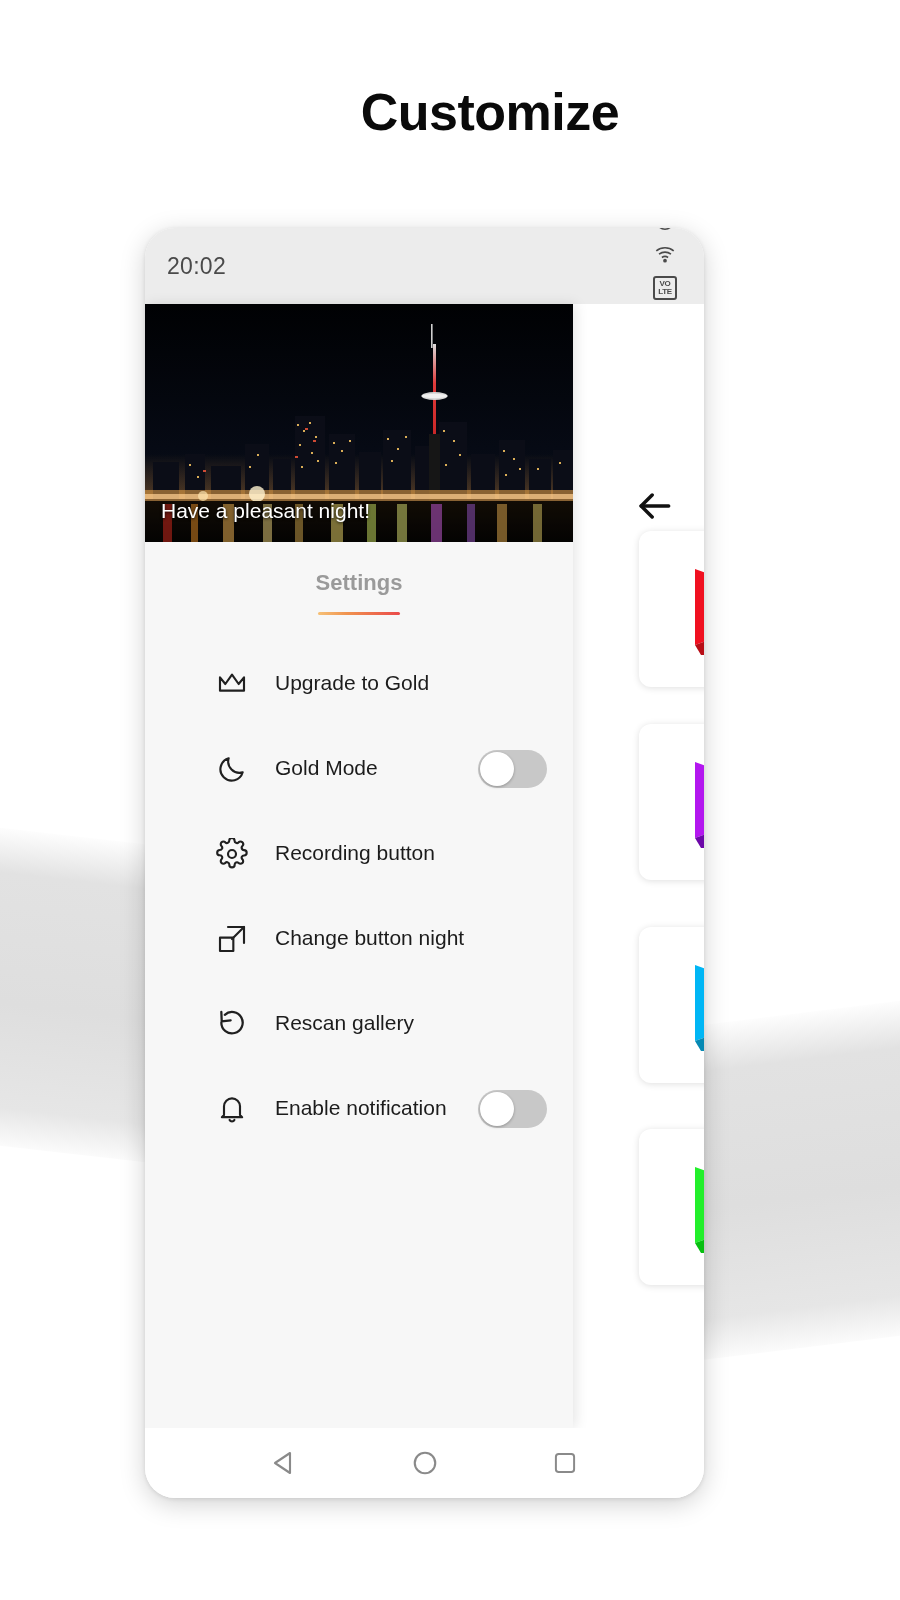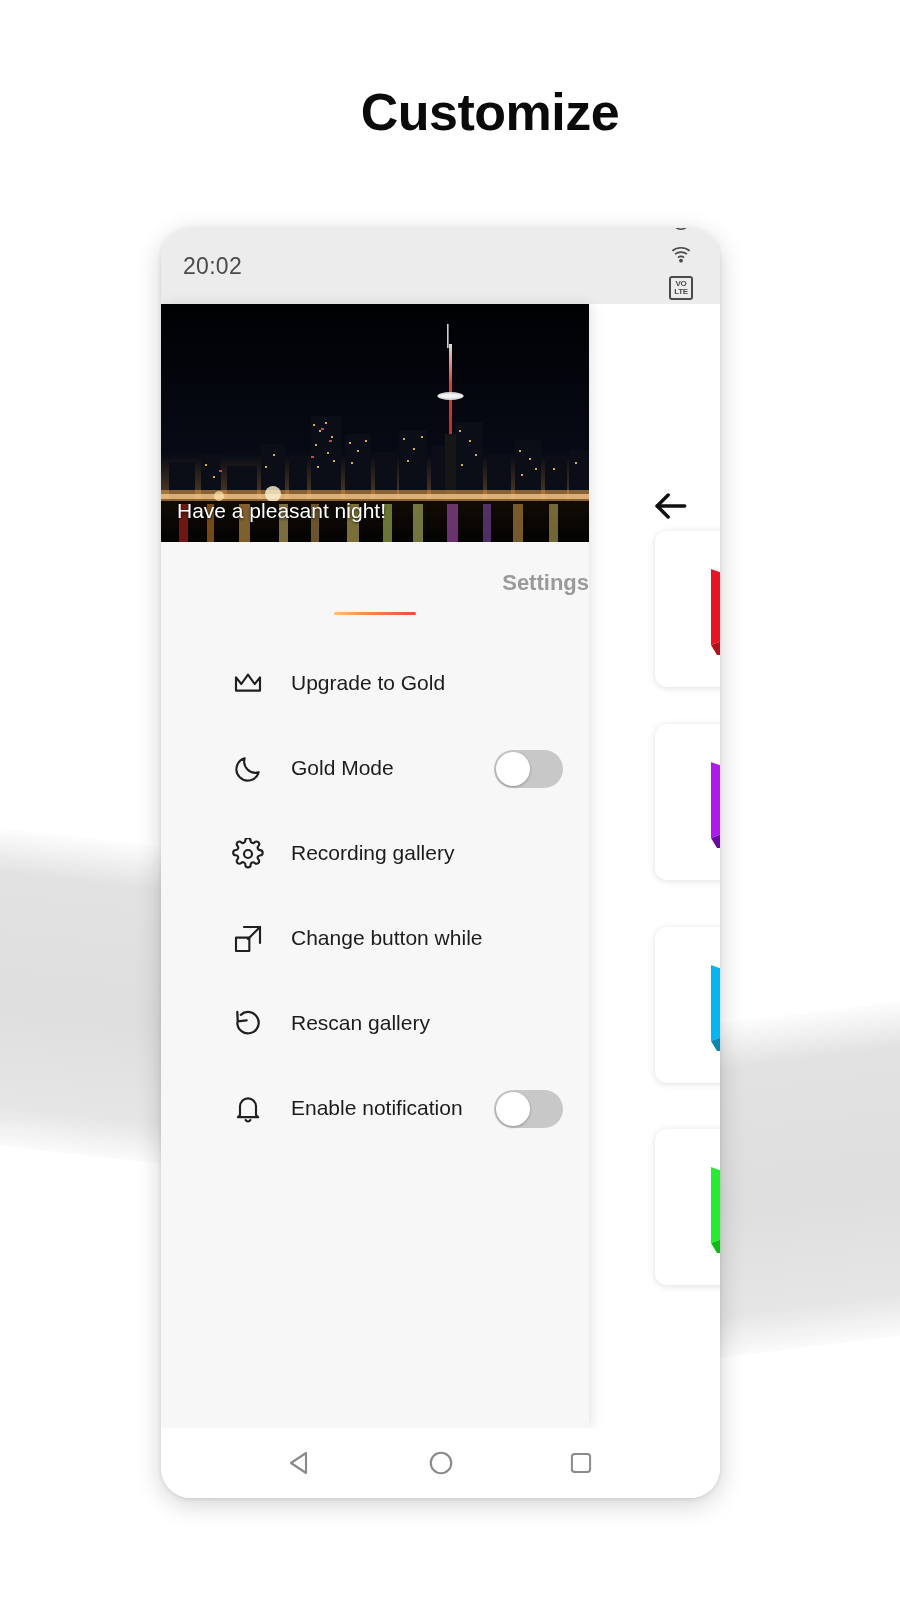--- a/index.html
+++ b/index.html
@@ -31,21 +31,21 @@
   .page-title {
     position:absolute; top:82px; left:0; width:900px;
     text-align:center;
     font-size:52px; font-weight:bold; color:#0a0a0a;
     letter-spacing:-0.5px;
     margin-left:40px;
   }
 
   
   .phone {
-    position:absolute; left:161px; top:228px;
+    position:absolute; left:145px; top:228px;
     width:559px; height:1270px;
     background:#ffffff;
     border-radius:30px;
     box-shadow:0 6px 26px rgba(0,0,0,0.18), 0 1px 4px rgba(0,0,0,0.10);
     overflow:hidden;
   }
 
   
   .statusbar {
     position:absolute; left:0; top:0; width:100%; height:76px;
@@ -97,21 +97,21 @@
     background:#d946ef;
     overflow:hidden;
   }
   .hero-caption {
     position:absolute; left:16px; bottom:19px;
     color:#ffffff; font-size:21px;
     text-shadow:0 1px 3px rgba(0,0,0,0.85);
     z-index:8;
   }
 
-  .drawer-title-wrap { padding:28px 0 0 0; text-align:right; }
+  .drawer-title-wrap { padding:28px 0 0 0; text-align:center; }
   .drawer-title { font-size:22px; font-weight:bold; color:#9a9a9a; }
   .drawer-underline {
     width:82px; height:3px; margin:16px auto 0;
     background:linear-gradient(90deg,#f6c177 0%,#f0934f 35%,#ea4a4a 100%);
     border-radius:2px;
   }
 
   .menu { margin-top:26px;margin-left:40px; }
   .menu-item {
     display:flex; align-items:center;
@@ -406,32 +406,32 @@
             </span>
         </div>
 
         <div class="menu-item">
           <span class="menu-icon">
             <svg width="32" height="32" viewBox="0 0 24 24" fill="none" stroke="#202020" stroke-width="1.6" stroke-linejoin="round">
               <circle cx="12" cy="12" r="3"></circle>
               <path d="M19.4 14a1.7 1.7 0 0 0 .34 1.88l.05.05a2 2 0 1 1-2.83 2.83l-.05-.05a1.7 1.7 0 0 0-1.88-.34 1.7 1.7 0 0 0-1.03 1.56V20a2 2 0 1 1-4 0v-.08A1.7 1.7 0 0 0 8.9 18.3a1.7 1.7 0 0 0-1.88.34l-.05.05a2 2 0 1 1-2.83-2.83l.05-.05A1.7 1.7 0 0 0 4.53 14a1.7 1.7 0 0 0-1.56-1.03H2.9a2 2 0 1 1 0-4h.08A1.7 1.7 0 0 0 4.53 8a1.7 1.7 0 0 0-.34-1.88l-.05-.05a2 2 0 1 1 2.83-2.83l.05.05A1.7 1.7 0 0 0 8.9 3.63 1.7 1.7 0 0 0 9.93 2.07V2a2 2 0 1 1 4 0v.08A1.7 1.7 0 0 0 15 3.63a1.7 1.7 0 0 0 1.88-.34l.05-.05a2 2 0 1 1 2.83 2.83l-.05.05A1.7 1.7 0 0 0 19.4 8v.08a1.7 1.7 0 0 0 1.56 1.03H21a2 2 0 1 1 0 4h-.08A1.7 1.7 0 0 0 19.4 14z"></path>
             </svg>
           </span>
-          <span class="menu-label">Recording gallery</span>
+          <span class="menu-label">Recording button</span>
         </div>
 
         <div class="menu-item">
           <span class="menu-icon">
             <svg width="32" height="32" viewBox="0 0 24 24" fill="none" stroke="#202020" stroke-width="1.6" stroke-linejoin="round" stroke-linecap="round">
               <rect x="3" y="11" width="10" height="10"></rect>
               <polyline points="9,3 21,3 21,15"></polyline>
               <line x1="12" y1="12" x2="21" y2="3"></line>
             </svg>
           </span>
-          <span class="menu-label">Change button while</span>
+          <span class="menu-label">Change button night</span>
         </div>
 
         <div class="menu-item">
           <span class="menu-icon">
             <svg width="32" height="32" viewBox="0 0 24 24" fill="none" stroke="#202020" stroke-width="1.7" stroke-linecap="round" stroke-linejoin="round">
               <path d="M4 11a8 8 0 1 0 2.6-5.9"></path>
               <polyline points="4,3 4.3,10 11,9.2"></polyline>
             </svg>
           </span>
           <span class="menu-label">Rescan gallery</span>

